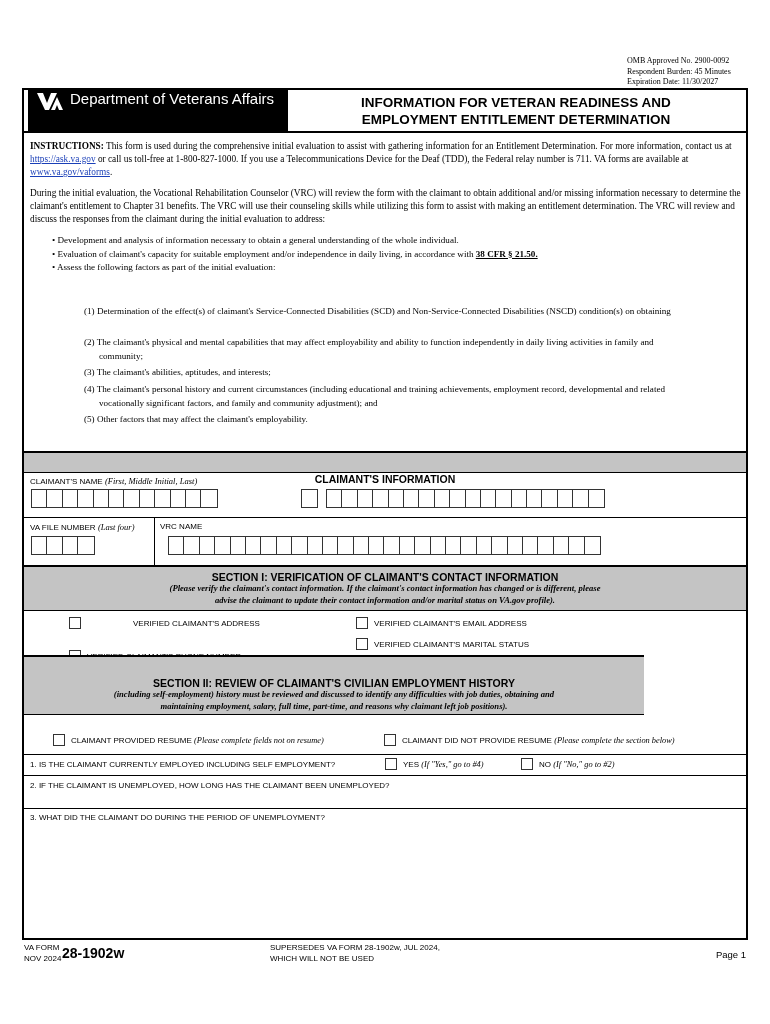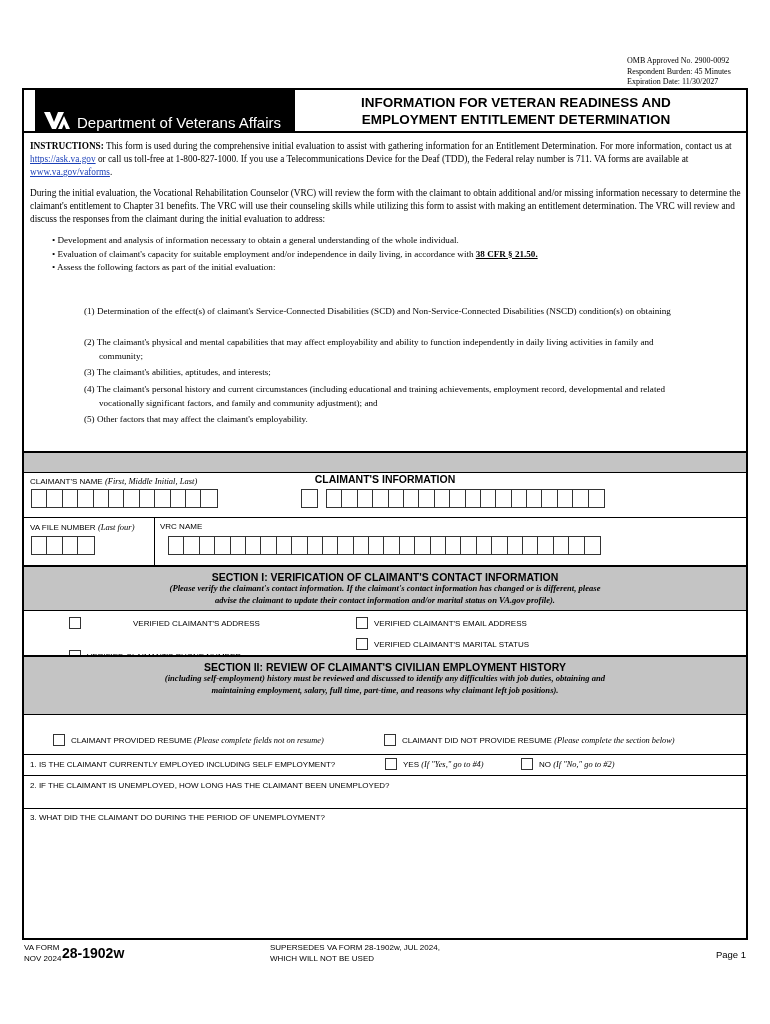--- a/index.html
+++ b/index.html
@@ -4,21 +4,21 @@
 <style>
   * { box-sizing: border-box; margin: 0; padding: 0; }
   html, body { width: 770px; height: 1024px; background: #ffffff; overflow: hidden; }
   body { position: relative; font-family: "Liberation Serif", serif; color: #000; }
 
   .omb { position: absolute; left: 627px; top: 56px; font-size: 8px; line-height: 10.5px; font-family: "Liberation Serif", serif; }
 
   .form-frame { position: absolute; left: 22px; top: 88px; width: 726px; height: 852px; border: 2px solid #000; }
 
   .header-row { position: absolute; left: 0; top: 0; width: 722px; height: 43px; border-bottom: 2px solid #000; }
-  .va-logo-block { position: absolute; left: 11px; top: 0; width: 260px; height: 41px; background: #000; color: #fff; display: flex; align-items: flex-end; padding-left: 8px; }
+  .va-logo-block { position: absolute; left: 4px; top: 0; width: 260px; height: 41px; background: #000; color: #fff; display: flex; align-items: flex-start; padding-left: 8px; }
   .va-logo-block svg { width: 28px; height: 22px; margin-right: 6px; }
   .va-dept { font-family: "Liberation Sans", sans-serif; font-size: 15px; color: #fff; }
   .title-block { position: absolute; left: 262px; top: 0; width: 460px; height: 41px; text-align: center; font-family: "Liberation Sans", sans-serif; font-weight: bold; font-size: 13.5px; line-height: 17px; padding-top: 4px; }
 
   .instructions { position: absolute; left: 6px; top: 50px; width: 712px; font-size: 9.3px; line-height: 13px; }
   .instructions b { font-weight: bold; }
   .instructions a { color: #1a3fb8; text-decoration: underline; }
   .para2 { position: absolute; left: 6px; top: 97px; width: 712px; font-size: 9.3px; line-height: 13px; }
   .bullets { position: absolute; left: 28px; top: 144px; width: 690px; font-size: 9.1px; line-height: 13.5px; }
   .bullets .b { margin-bottom: 0px; }
@@ -208,21 +208,21 @@
     </div>
   <div class="cbrow" style="left:45px; top:560px;">
       <span class="cb"></span>
       <span>VERIFIED CLAIMANT'S PHONE NUMBER</span>
     </div>
   <div class="cbrow" style="left:332px; top:548px;">
       <span class="cb"></span>
       <span>VERIFIED CLAIMANT'S MARITAL STATUS</span>
     </div>
 
-  <div class="gray-band" style="top:565px; width:722px; height:60px; padding-top:4px;">
+  <div class="gray-band" style="top:565px; width:620px; height:60px; padding-top:20px;">
     <div class="band-title">SECTION II: REVIEW OF CLAIMANT'S CIVILIAN EMPLOYMENT HISTORY</div>
     <div class="band-sub">(including self-employment) history must be reviewed and discussed to identify any difficulties with job duties, obtaining and</div>
     <div class="band-sub">maintaining employment, salary, full time, part-time, and reasons why claimant left job positions).</div>
   </div>
 
   <div class="cbrow" style="left:29px; top:644px;"><span class="cb"></span><span>CLAIMANT PROVIDED RESUME</span>&nbsp;<i>(Please complete fields not on resume)</i></div>
   <div class="cbrow" style="left:360px; top:644px;"><span class="cb"></span><span>CLAIMANT DID NOT PROVIDE RESUME</span>&nbsp;<i>(Please complete the section below)</i></div>
 
   <div class="hline" style="top:664px;"></div>
   <div class="q-label" style="left:6px; top:670px;">1. IS THE CLAIMANT CURRENTLY EMPLOYED INCLUDING SELF EMPLOYMENT?</div>

